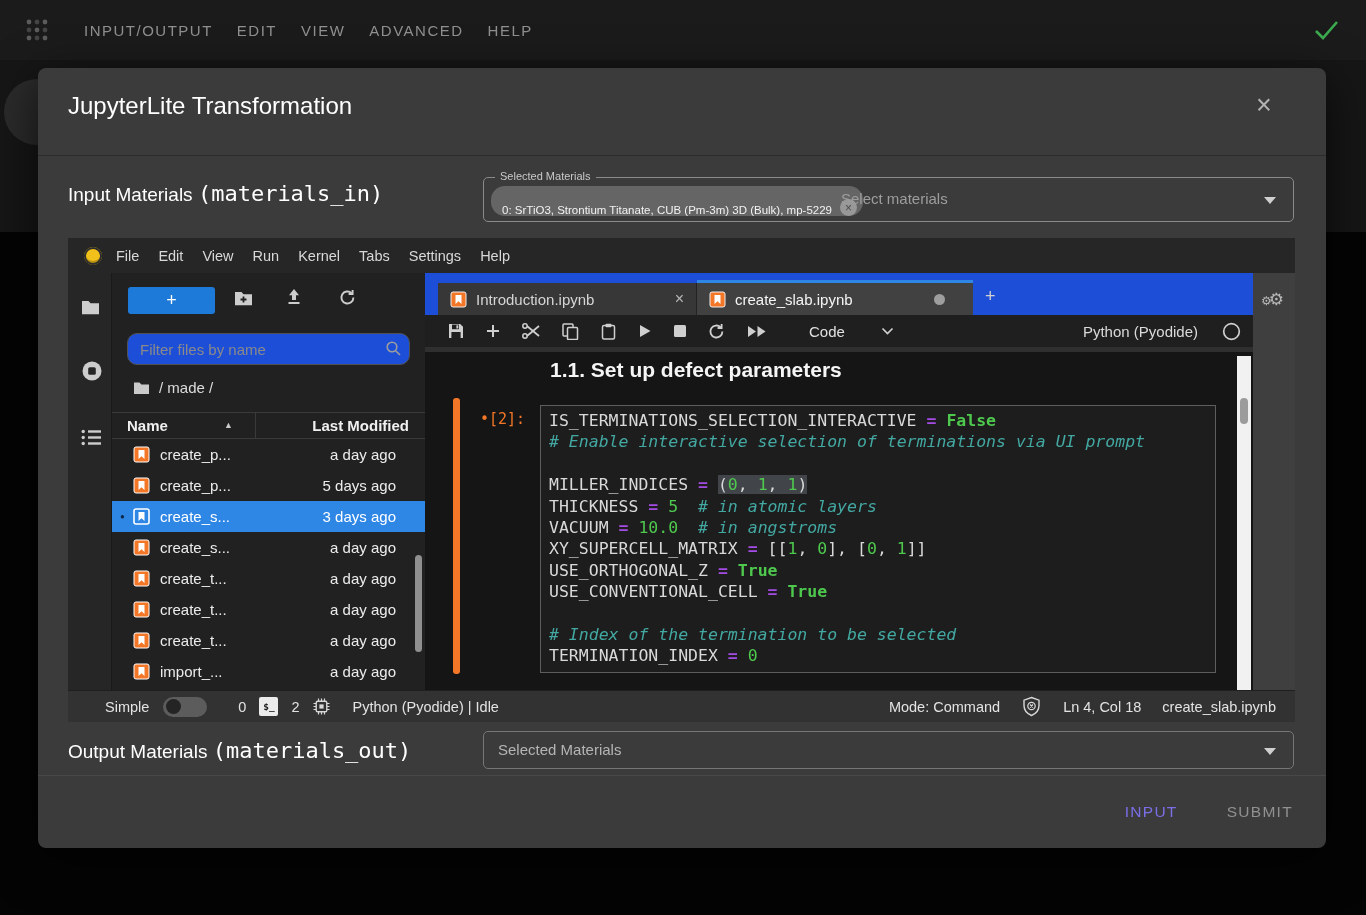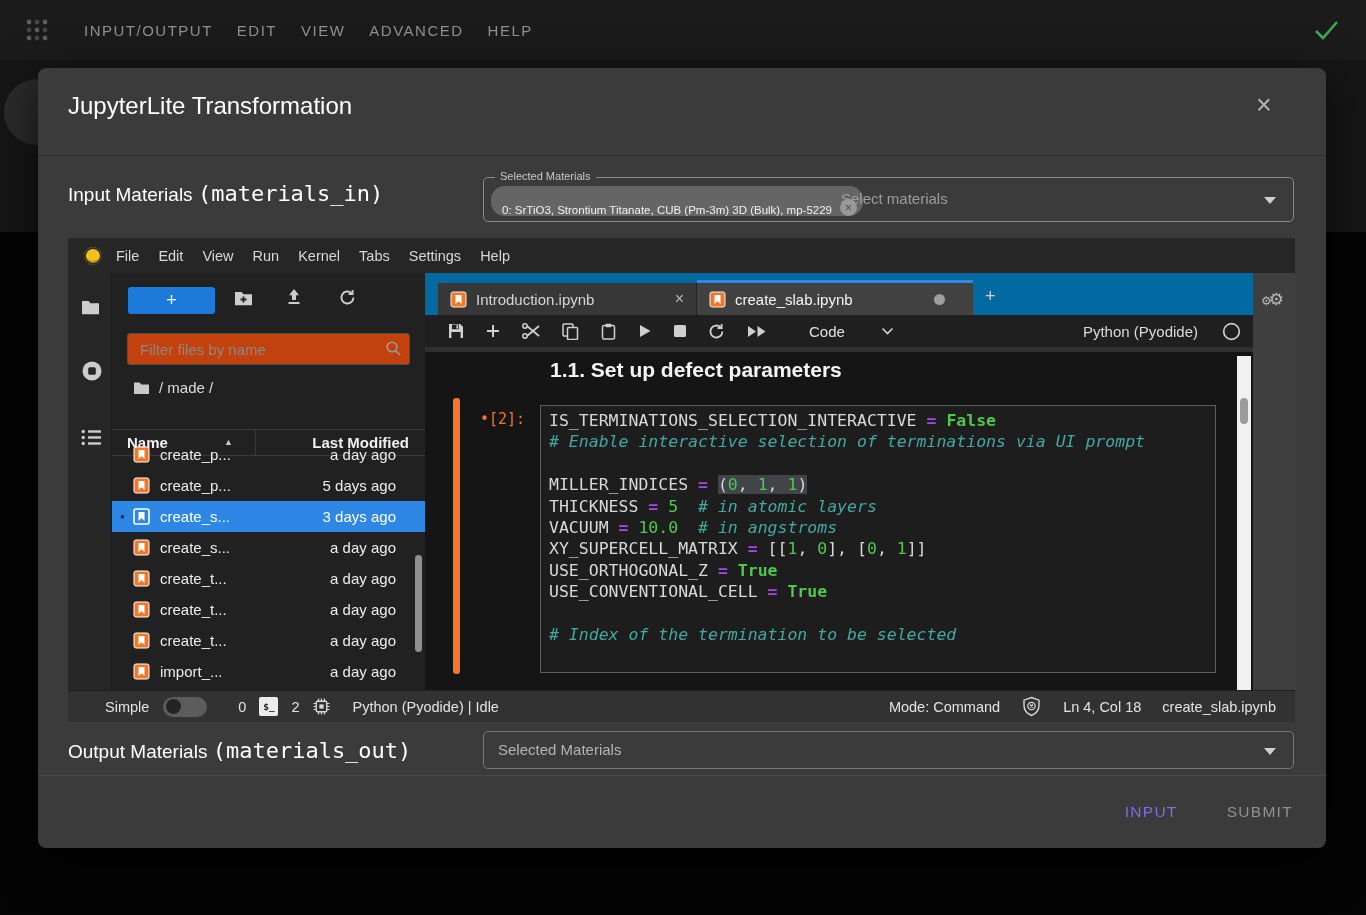--- a/index.html
+++ b/index.html
@@ -64,44 +64,44 @@
 
   .activity-bar { position:absolute; left:0; top:0; width:44px; height:100%; background:#262626;
     border-right:1px solid #1a1a1a; }
   .ab-icon { position:absolute; left:13px; cursor:pointer; }
 
   .file-panel { position:absolute; left:44px; top:0; width:313px; height:100%; background:#212121; }
   .new-launcher { position:absolute; left:16px; top:14px; width:87px; height:27px; background:#1d7ad9;
     border-radius:3px; color:#fff; font-size:18px; display:flex; align-items:center; justify-content:center; cursor:pointer; }
   .fp-tool { position:absolute; top:17px; cursor:pointer; }
   .filter-wrap { position:absolute; left:15px; top:60px; width:283px; height:32px; }
-  .filter-input { width:100%; height:100%; background:#c2410c; border:1px solid #515151; border-radius:3px;
+  .filter-input { width:100%; height:100%; background:#1d4ed8; border:1px solid #515151; border-radius:10px;
     color:#ddd; font-size:15px; padding:0 32px 0 12px; outline:none; font-family:"Liberation Sans", sans-serif; }
   .filter-input::placeholder { color:#8a8a8a; }
   .filter-search { position:absolute; right:8px; top:7px; }
   .breadcrumb { position:absolute; left:21px; top:106px; display:flex; align-items:center; gap:9px;
     color:#dcdcdc; font-size:15px; }
-  .list-header { position:absolute; left:0; top:156px; width:100%; height:27px;
+  .list-header { position:absolute; left:0; top:139px; width:100%; height:27px;
     border-top:1px solid #3a3a3a; border-bottom:1px solid #3a3a3a; color:#f0f0f0; font-size:15px; font-weight:700; }
   .lh-name { position:absolute; left:15px; top:4px; }
   .lh-sort { position:absolute; left:112px; top:7px; font-size:9px; color:#c9c9c9; }
   .lh-div { position:absolute; left:143px; top:0; width:1px; height:100%; background:#3a3a3a; }
   .lh-mod { position:absolute; right:16px; top:4px; }
   .file-list { position:absolute; left:0; top:166px; width:100%; }
   .file-row { position:relative; height:31px; display:flex; align-items:center; padding:0 29px 0 21px;
     color:#ececec; font-size:15px; cursor:pointer; }
   .file-row .nbic { width:17px; height:17px; margin-right:10px; flex:none; }
   .file-row .fname { flex:1; white-space:nowrap; overflow:hidden; }
   .file-row .fdate { white-space:nowrap; }
   .file-row.selected { background:#2e86e5; color:#fff; }
   .open-dot { position:absolute; left:8px; top:12px; font-size:8px; color:#0d2b4e; line-height:8px; }
   .fp-scroll { position:absolute; left:303px; top:282px; width:7px; height:97px; background:#8f8f8f; border-radius:4px; }
 
   .nb-panel { position:absolute; left:357px; top:0; width:828px; height:100%; background:#2f2f2f; }
-  .tabbar { position:absolute; left:0; top:0; width:100%; height:42px; background:#0369a1; }
+  .tabbar { position:absolute; left:0; top:0; width:100%; height:42px; background:#1d4ed8; }
   .tab { position:absolute; display:flex; align-items:center; gap:9px; padding:0 12px; cursor:pointer; }
   .tab1 { left:13px; top:10px; width:259px; height:32px; background:#373737; border-right:1px solid #232323; }
   .tab1 .tlabel { color:#d5d5d5; font-size:15px; flex:1; }
   .tab-x { color:#b9b9b9; font-size:16px; cursor:pointer; }
   .tab2 { left:272px; top:7px; width:276px; height:35px; background:#414141; border-top:3px solid #2e86e5; }
   .tab2 .tlabel { color:#f5f5f5; font-size:15px; }
   .dirty-dot { width:11px; height:11px; border-radius:50%; background:#9e9e9e; margin-left:auto; margin-right:16px; }
   .new-tab { position:absolute; left:560px; top:14px; color:#d0d0d0; font-size:18px; line-height:18px; cursor:pointer; }
 
   .nb-toolbar { position:absolute; left:0; top:42px; width:100%; height:32px; background:#1f1f1f;
@@ -446,20 +446,21 @@
                   <div class="code-line"><span class="tok-com"># Enable interactive selection of terminations via UI prompt</span></div>
                   <div class="code-line">&nbsp;</div>
                   <div class="code-line"><span class="tok-var">MILLER_INDICES</span><span class="tok-pln"> </span><span class="tok-op">=</span><span class="tok-pln"> </span><span class="tok-pln tok-hl">(</span><span class="tok-num tok-hl">0</span><span class="tok-pln tok-hl">, </span><span class="tok-num tok-hl">1</span><span class="tok-pln tok-hl">, </span><span class="tok-num tok-hl">1</span><span class="tok-pln tok-hl">)</span></div>
                   <div class="code-line"><span class="tok-var">THICKNESS</span><span class="tok-pln"> </span><span class="tok-op">=</span><span class="tok-pln"> </span><span class="tok-num">5</span><span class="tok-pln">  </span><span class="tok-com"># in atomic layers</span></div>
                   <div class="code-line"><span class="tok-var">VACUUM</span><span class="tok-pln"> </span><span class="tok-op">=</span><span class="tok-pln"> </span><span class="tok-num">10.0</span><span class="tok-pln">  </span><span class="tok-com"># in angstroms</span></div>
                   <div class="code-line"><span class="tok-var">XY_SUPERCELL_MATRIX</span><span class="tok-pln"> </span><span class="tok-op">=</span><span class="tok-pln"> [[</span><span class="tok-num">1</span><span class="tok-pln">, </span><span class="tok-num">0</span><span class="tok-pln">], [</span><span class="tok-num">0</span><span class="tok-pln">, </span><span class="tok-num">1</span><span class="tok-pln">]]</span></div>
                   <div class="code-line"><span class="tok-var">USE_ORTHOGONAL_Z</span><span class="tok-pln"> </span><span class="tok-op">=</span><span class="tok-pln"> </span><span class="tok-kw">True</span></div>
                   <div class="code-line"><span class="tok-var">USE_CONVENTIONAL_CELL</span><span class="tok-pln"> </span><span class="tok-op">=</span><span class="tok-pln"> </span><span class="tok-kw">True</span></div>
                   <div class="code-line">&nbsp;</div>
                   <div class="code-line"><span class="tok-com"># Index of the termination to be selected</span></div>
+                  <div class="code-line"><span class="tok-var">TERMINATION_INDEX</span><span class="tok-pln"> </span><span class="tok-op">=</span><span class="tok-pln"> </span><span class="tok-num">0</span></div>
                 </div>
             </div>
             <div class="nb-scrolltrack">
               <div class="nb-scrollthumb"></div>
             </div>
           </div>
         </div>
 
         <div class="right-sidebar">
           <div class="gears"><span class="g1">⚙</span><span class="g2">⚙</span></div>

